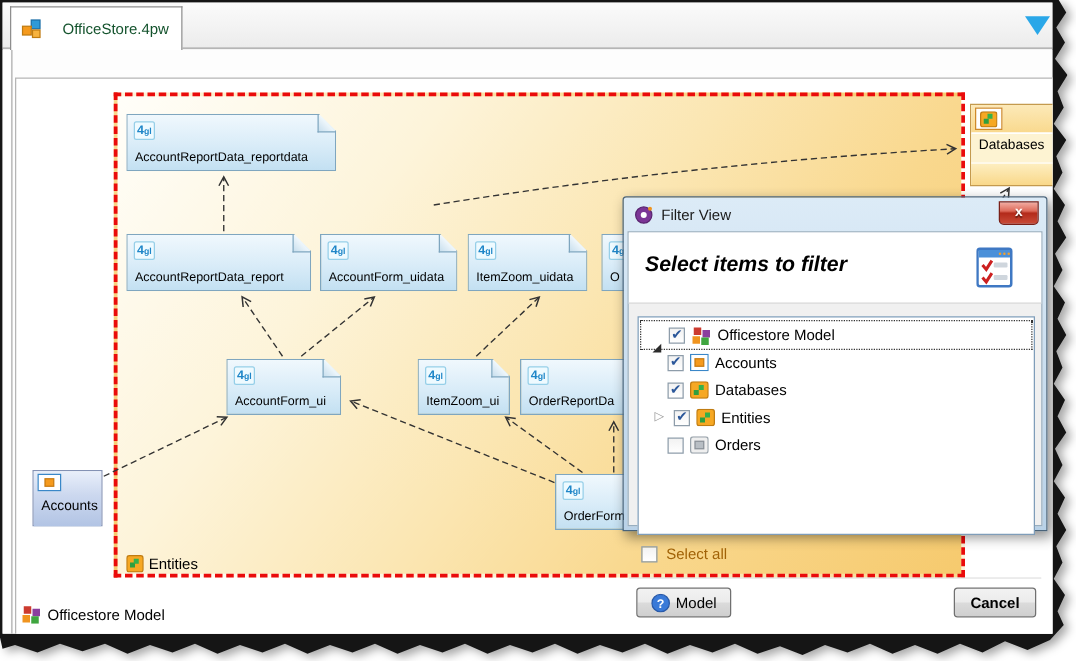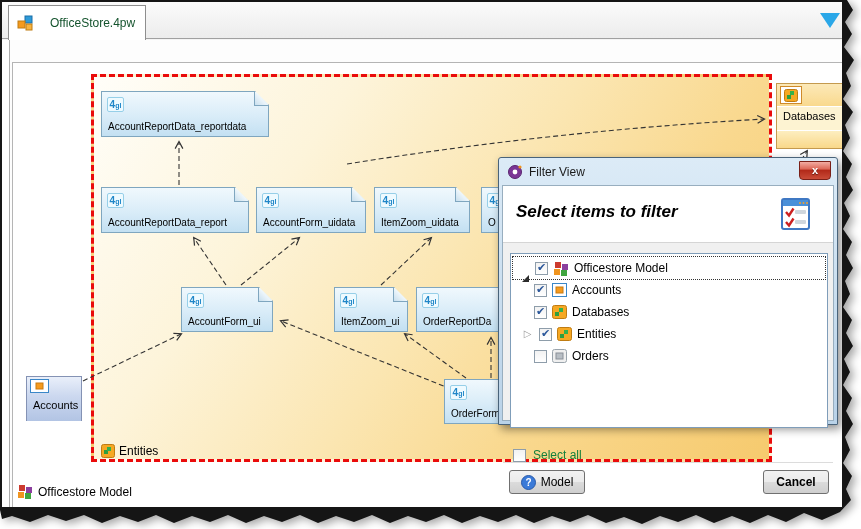--- a/index.html
+++ b/index.html
@@ -72,21 +72,21 @@
   .dheadicon { position:absolute; right:22px; top:11px; }
   .treebox { position:absolute; left:7px; top:67px; width:318px; height:175px; background:#ffffff; border:1px solid #7f9db9; padding:3px 2px; }
   .trow { display:flex; align-items:center; height:22px; gap:5px; font-size:12px; color:#000; padding-left:4px; }
   .trow.lvl1 { padding-left:21px; }
   .trow.focus { outline:1px dotted #333; }
   .expander { width:13px; text-align:center; flex:0 0 13px; }
   .exp-open { width:0; height:0; border-left:7px solid transparent; border-bottom:7px solid #2b2b2b; transform:rotate(0deg); margin-left:4px; }
   .exp-closed { color:#9a9a9a; font-size:10px; line-height:12px; }
   .cbx { width:13px; height:13px; flex:0 0 13px; border:1px solid #8e9daa; background:linear-gradient(#f2f2f2,#ffffff); position:relative; }
   .cbx.on::after { content:"\2714"; position:absolute; left:1px; top:-2px; font-size:11px; color:#2b579a; }
-  .selectall { position:absolute; left:10px; top:250px; display:flex; align-items:flex-end; gap:7px; font-size:12px; color:#15803d;margin-top:12px; }
+  .selectall { position:absolute; left:10px; top:250px; display:flex; align-items:flex-end; gap:7px; font-size:12px; color:#a16207; }
   .footsep { position:absolute; left:0; right:0; top:276px; height:2px; border-top:1px solid #dcdcdc; border-bottom:1px solid #ffffff; }
   .btn { position:absolute; top:284px; height:24px; border:1px solid #707070; border-radius:3px;
     background:linear-gradient(#f2f2f2 0%,#ebebeb 48%,#dbdbdb 52%,#cfcfcf 100%);
     font-size:12px; color:#000; display:flex; align-items:center; justify-content:center; gap:5px; }
   .btn-help { left:6px; width:76px; }
   .btn-ok { left:166px; width:76px; border:1px solid #2c628b; box-shadow:inset 0 0 0 2px #8ecef5; }
   .btn-cancel { left:260px; width:66px;font-weight:bold; }
 </style>
 </head>
 <body>

